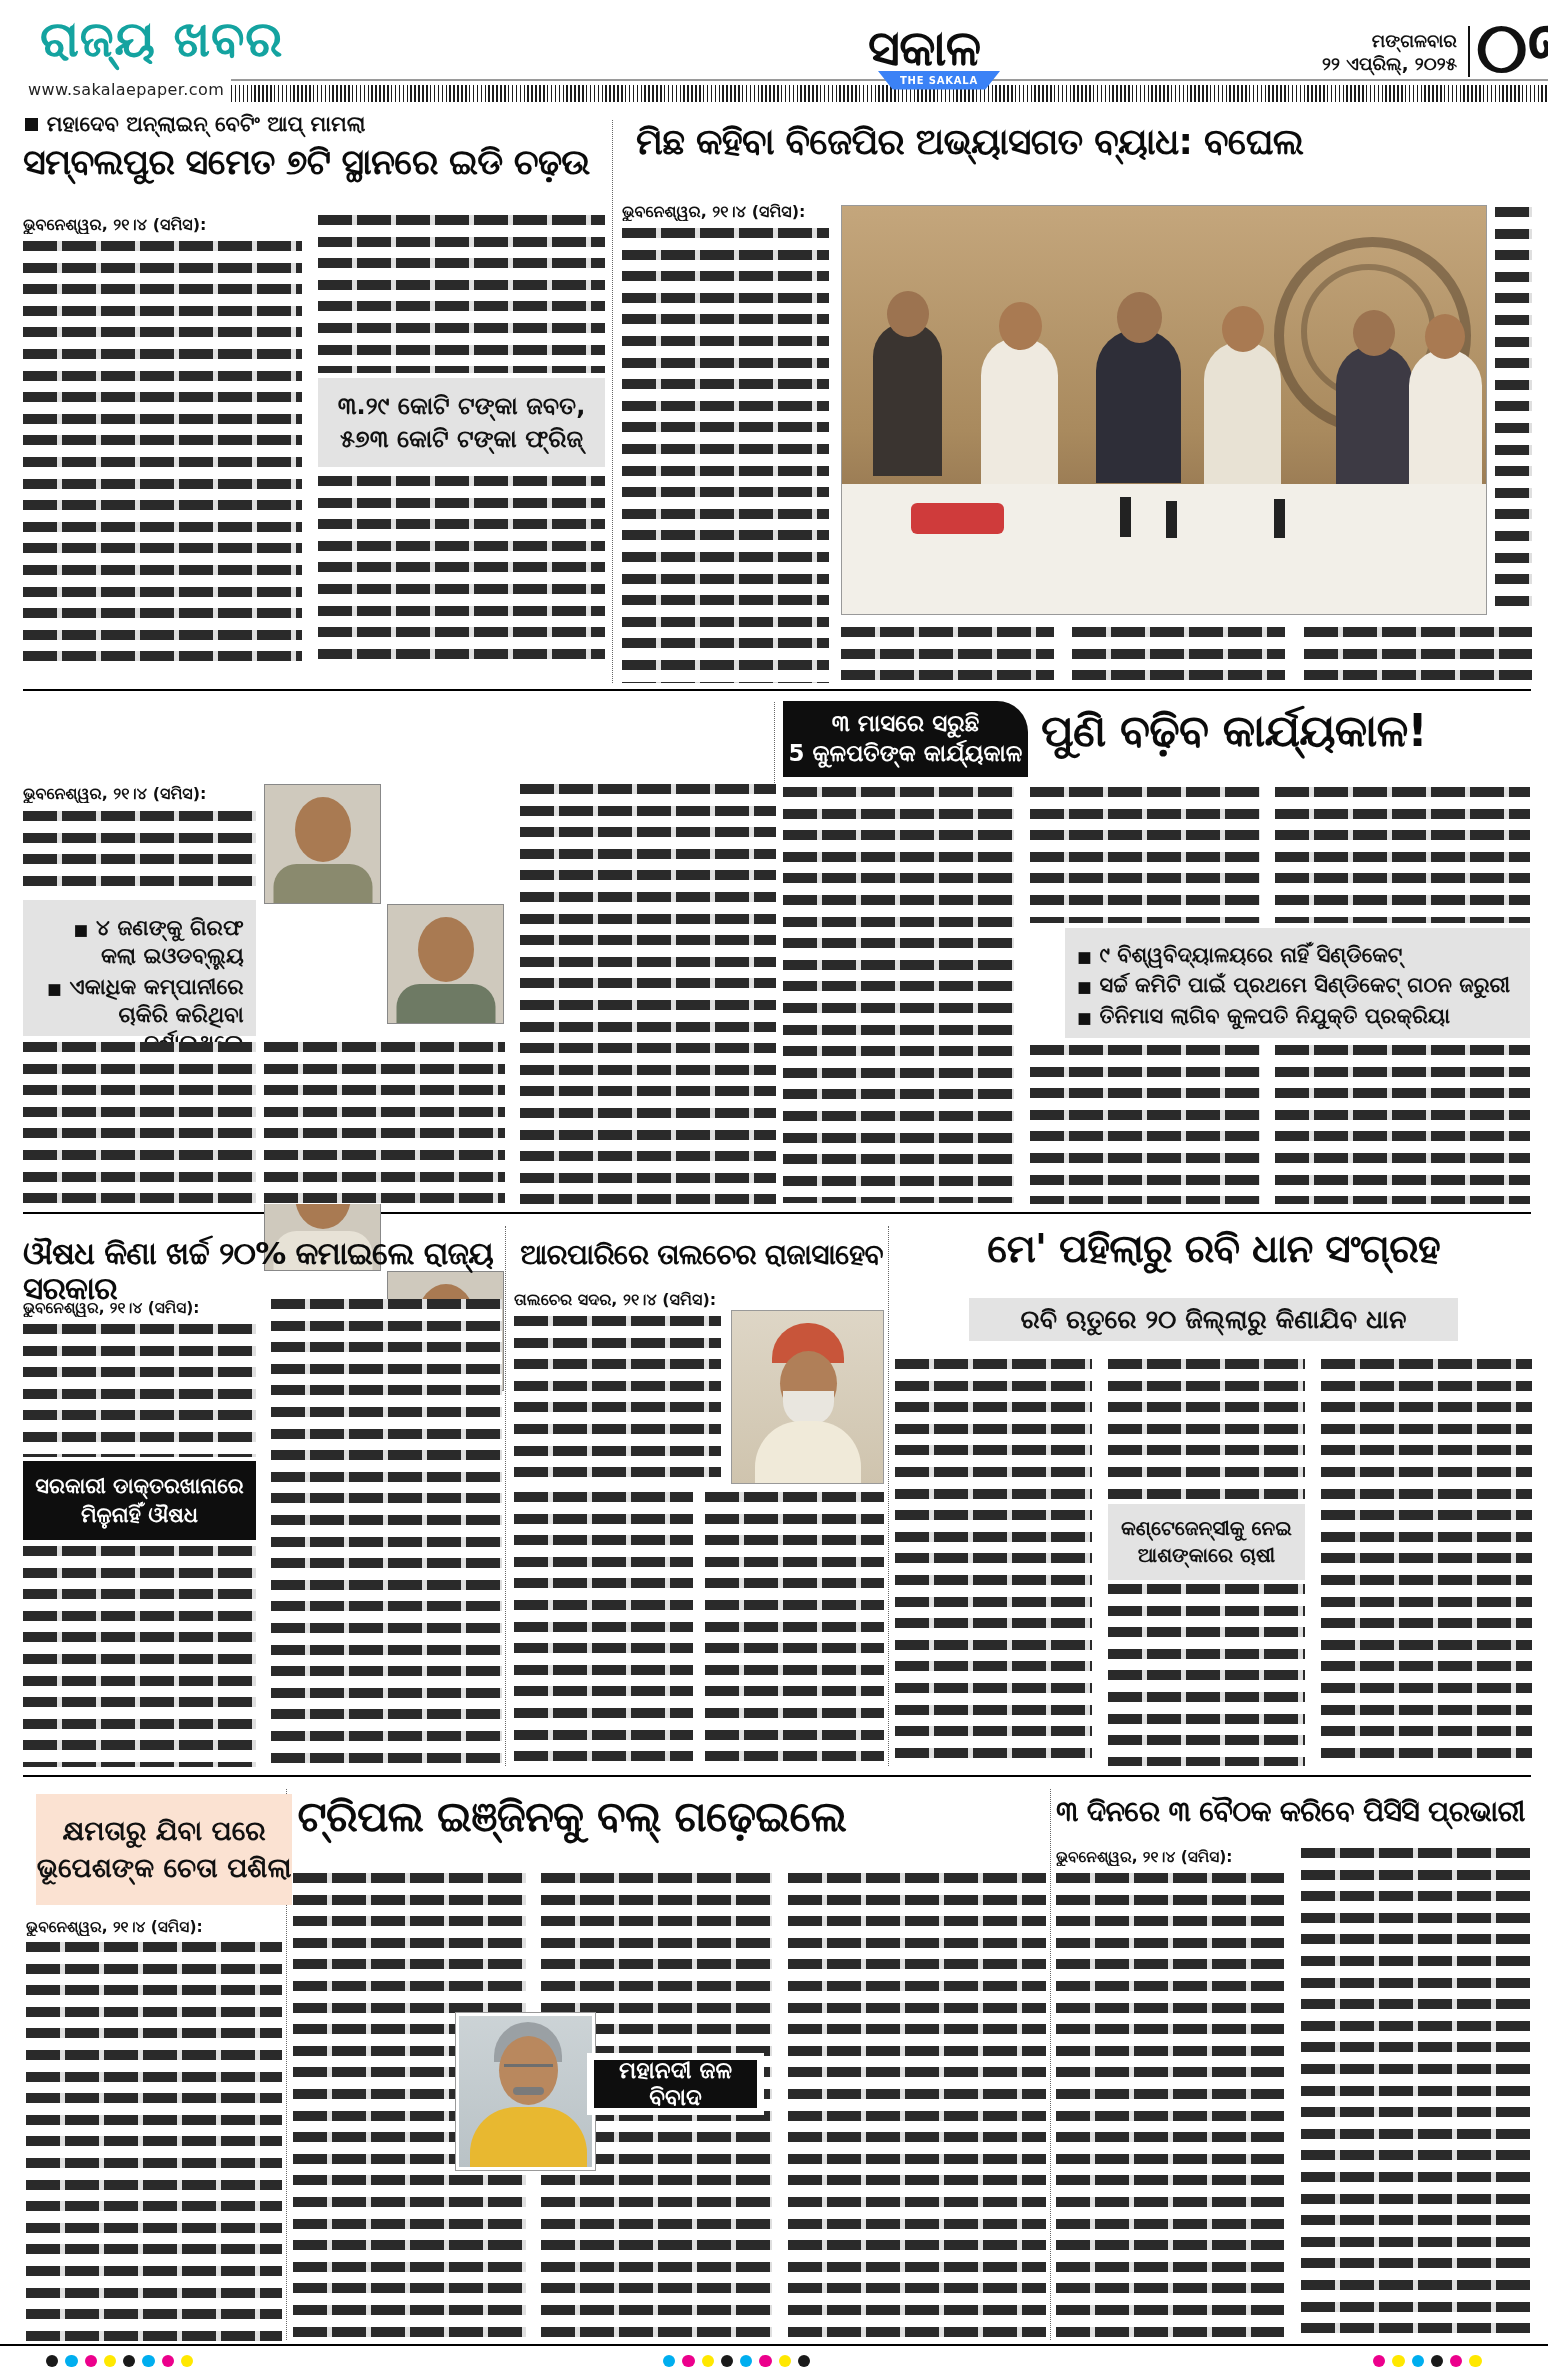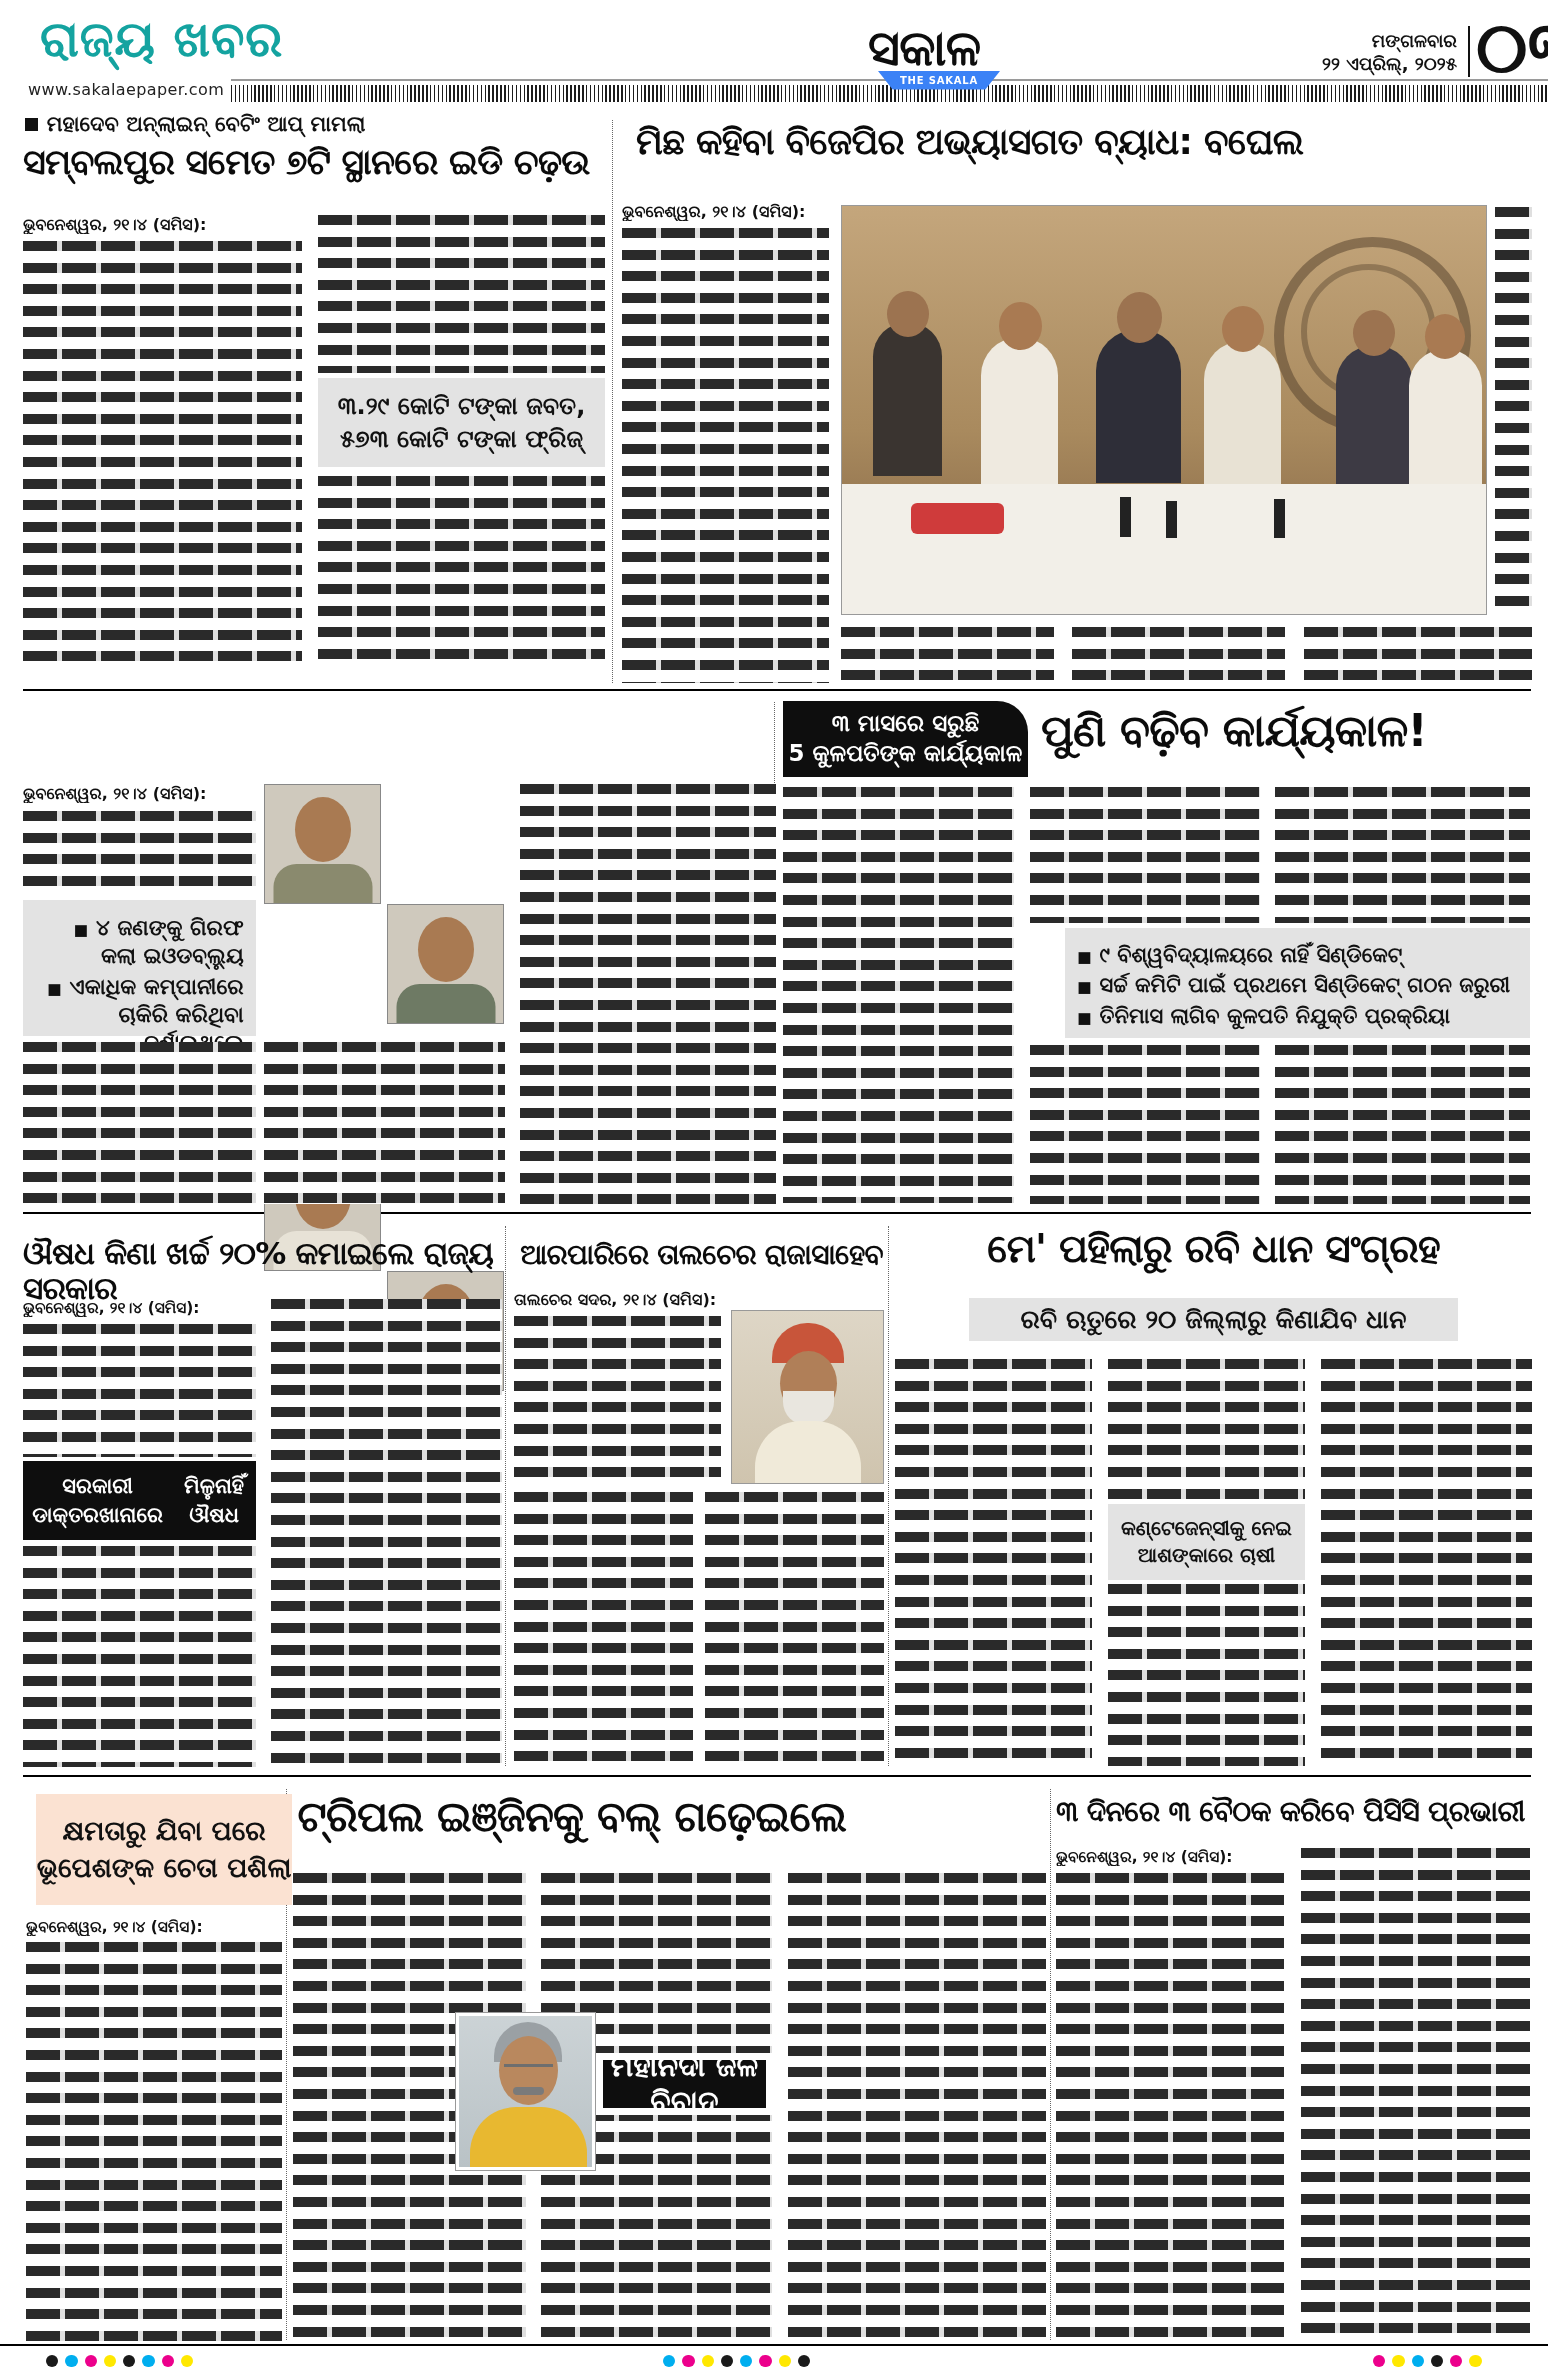--- a/index.html
+++ b/index.html
@@ -171,21 +171,21 @@
       <div class="bi" style="font-size:21px;">ତିନିମାସ ଲାଗିବ କୁଳପତି ନିଯୁକ୍ତି ପ୍ରକ୍ରିୟା</div>
     </div>
     <div class="abs tx" style="left:247px;top:347px;width:230px;height:159px;"></div>
     <div class="abs tx" style="left:492px;top:347px;width:255px;height:159px;"></div>
   </div>
 
   <div class="abs" style="left:23px;top:1222px;width:480px;height:544px;">
     <div class="abs hl" style="left:0px;top:14px;font-size:31px;">ଔଷଧ କିଣା ଖର୍ଚ୍ଚ ୨୦% କମାଇଲେ ରାଜ୍ୟ ସରକାର</div>
     <div class="abs dl" style="left:0px;top:77px;width:233px;font-size:15.4px;">ଭୁବନେଶ୍ୱର, ୨୧।୪ (ସମିସ):</div>
     <div class="abs tx" style="left:0px;top:102px;width:233px;height:133px;"></div>
-    <div class="blackbox abs" style="left:0px;top:239px;width:233px;height:79px;flex-direction:row;font-size:21px;line-height:1.35;">
+    <div class="blackbox abs" style="left:0px;top:239px;width:233px;height:79px;flex-direction:column;font-size:21px;line-height:1.35;">
       <div>ସରକାରୀ ଡାକ୍ତରଖାନାରେ</div>
       <div>ମିଳୁନାହିଁ ଔଷଧ</div>
     </div>
     <div class="abs tx" style="left:0px;top:324px;width:233px;height:221px;"></div>
     <div class="abs tx" style="left:248px;top:77px;width:231px;height:467px;"></div>
   </div>
 
   <div class="abs" style="left:514px;top:1222px;width:370px;height:544px;">
     <div class="abs hl" style="left:6.2px;top:17px;font-size:28px;">ଆରପାରିରେ ତାଲଚେର ରାଜାସାହେବ</div>
     <div class="abs dl" style="left:0px;top:68px;width:370px;">ତାଲଚେର ସଦର, ୨୧।୪ (ସମିସ):</div>
@@ -227,21 +227,21 @@
     <div class="abs tx" style="left:0px;top:88px;width:233px;height:469px;"></div>
     <div class="abs tx" style="left:248px;top:88px;width:231px;height:469px;"></div>
     <div class="abs tx" style="left:495px;top:88px;width:258px;height:469px;"></div>
     <div class="abs photo" style="left:163px;top:228px;width:139px;height:157px;background:linear-gradient(180deg,#ccd3d6 0%,#b9c2c6 100%);border:3.1px solid #fff;outline:0.8px solid #999;">
       <div class="abs" style="left:35px;top:6.2px;width:68px;height:40px;background:#9aa0a4;border-radius:34px 34px 0 0;"></div>
       <div class="abs" style="left:40px;top:20px;width:59px;height:69px;background:#b9885e;border-radius:50%;"></div>
       <div class="abs" style="left:45px;top:48px;width:49px;height:3.1px;background:#6e6e6e;"></div>
       <div class="abs" style="left:54px;top:71px;width:31px;height:7.7px;background:#7a7a7a;border-radius:3.9px;"></div>
       <div class="abs" style="left:10.8px;top:91px;width:117px;height:66px;background:#e8b830;border-radius:46px 46px 0 0;"></div>
     </div>
-    <div class="blackbox abs" style="left:303px;top:268px;width:163px;height:48px;border:7.7px solid #fff;font-size:30px;">ମହାନଦୀ ଜଳ ବିବାଦ</div>
+    <div class="blackbox abs" style="left:294px;top:268px;width:163px;height:48px;border:7.7px solid #fff;font-size:23px;">ମହାନଦୀ ଜଳ ବିବାଦ</div>
   </div>
 
   <div class="abs" style="left:1056px;top:1785px;width:474px;height:557px;">
     <div class="abs hl" style="left:0px;top:10.8px;font-size:28.5px;">୩ ଦିନରେ ୩ ବୈଠକ କରିବେ ପିସିସି ପ୍ରଭାରୀ</div>
     <div class="abs dl" style="left:0px;top:63px;width:228px;font-size:15.4px;">ଭୁବନେଶ୍ୱର, ୨୧।୪ (ସମିସ):</div>
     <div class="abs tx" style="left:0px;top:88px;width:228px;height:469px;"></div>
     <div class="abs tx" style="left:245px;top:63px;width:229px;height:494px;"></div>
   </div>
 
   <div class="abs" style="left:46px;top:2355px;">

